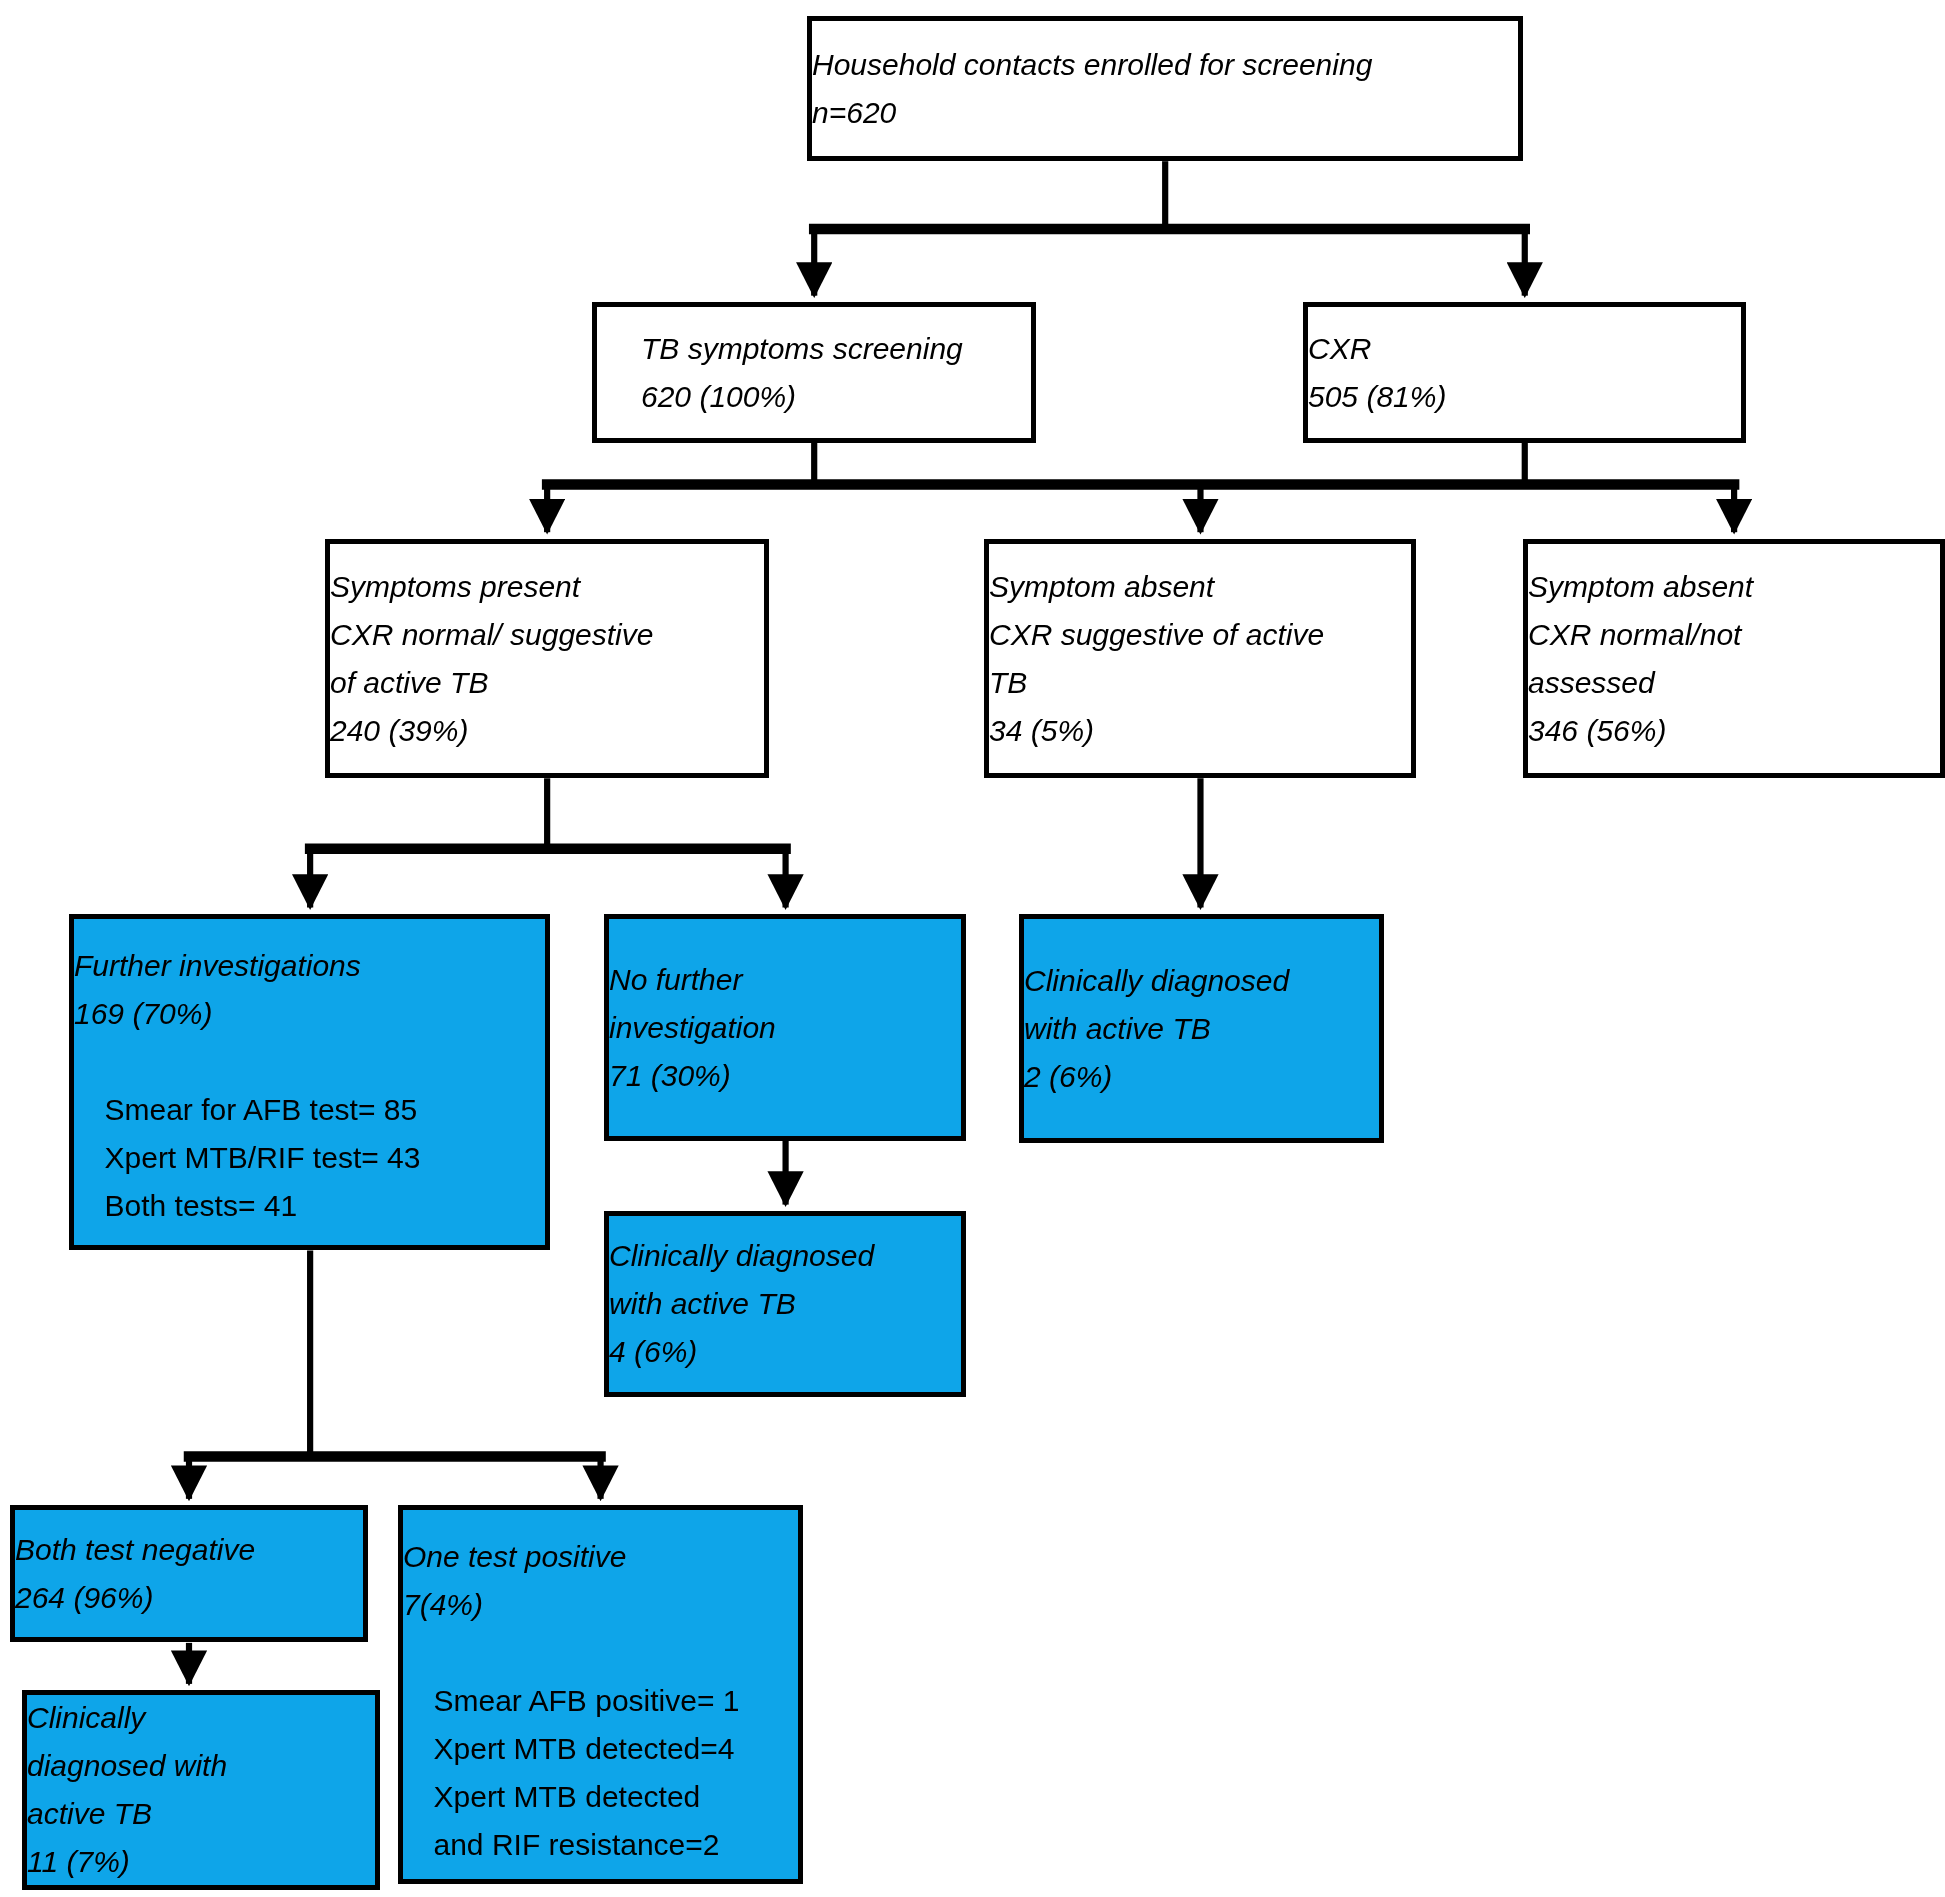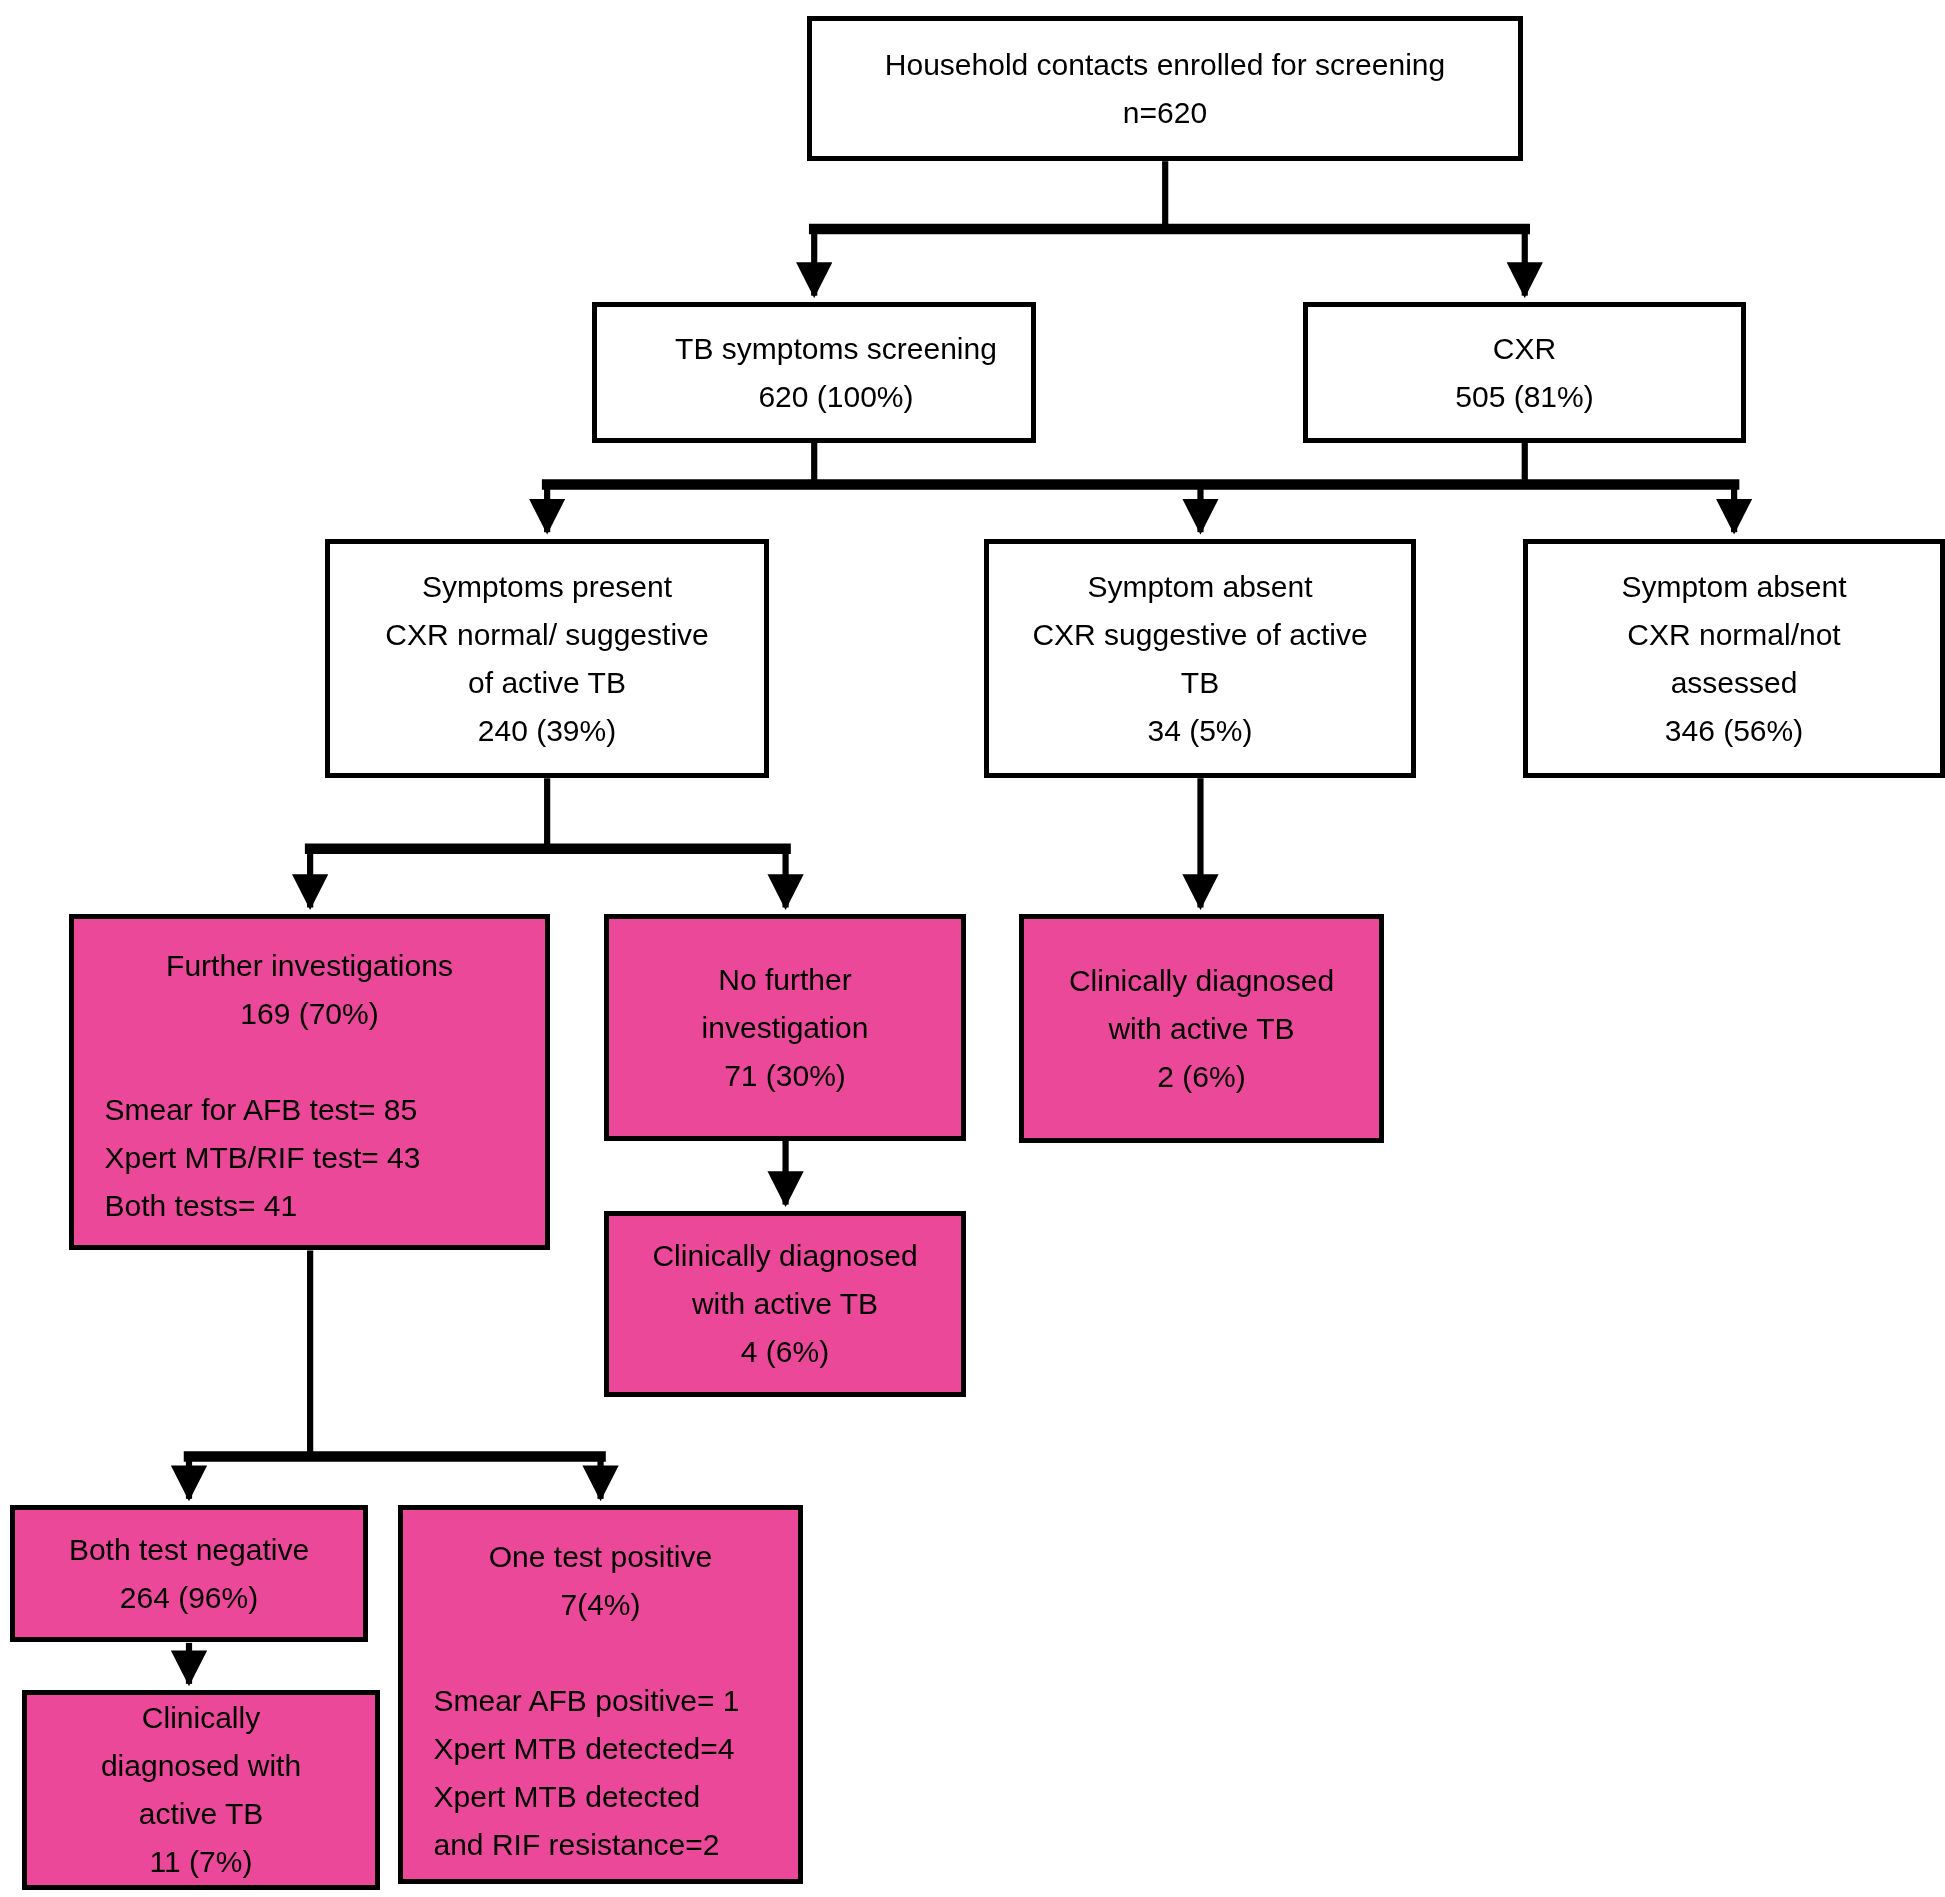--- a/index.html
+++ b/index.html
@@ -26,29 +26,30 @@
     border: 5.7px solid #000000;
     background: #ffffff;
     display: flex;
     flex-direction: column;
     justify-content: center;
     font-size: 30px;
     line-height: 48px;
     text-align: center;
   }
   .node.gray {
-    background: #ec4899;
+    background: #0ea5e9;
   }
   .node.top-align {
     justify-content: flex-start;
     padding-top: 23px;
   }
   .node .title {
     white-space: pre-line;
-    text-align: center;
+    text-align: left;
+    font-style: italic;
   }
   .node .details {
     white-space: pre-line;
     text-align: left;
     padding-left: 30.5px;
     padding-right: 21px;
     margin-top: 48px;
   }
   line.flow   { stroke: #000000; stroke-width: 13px; }
   line.bar    { stroke: #000000; stroke-width: 22px; stroke-linecap: square; }

